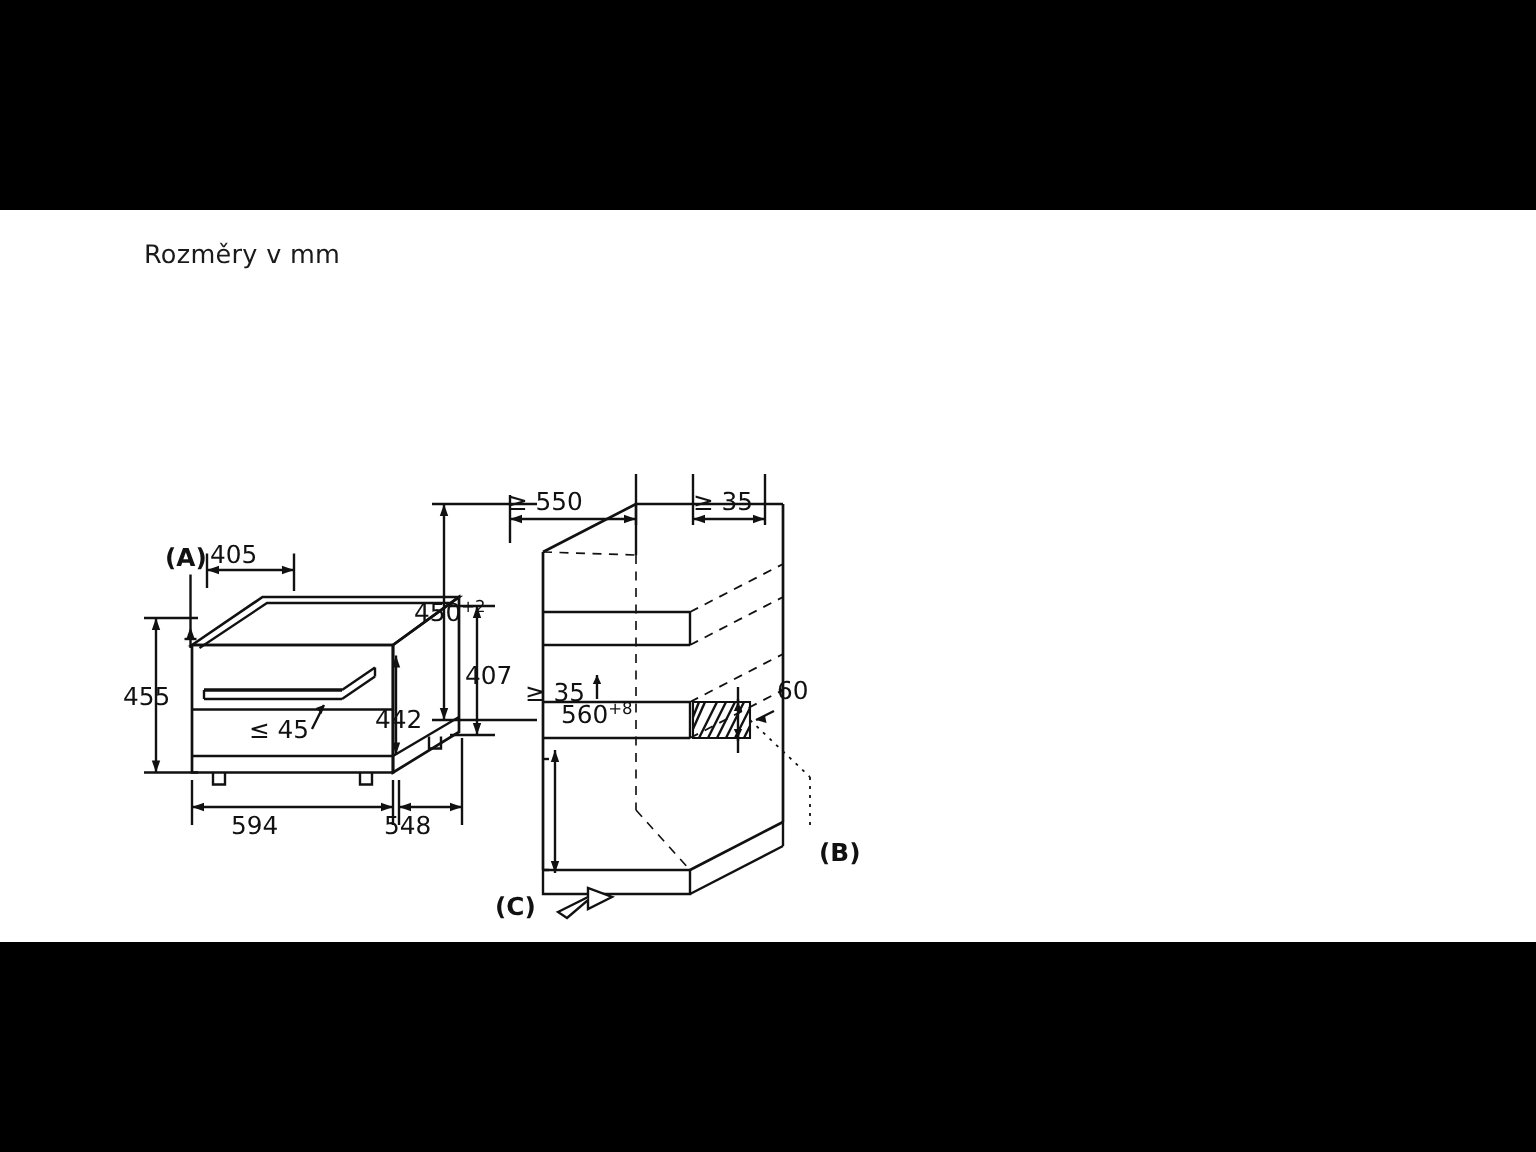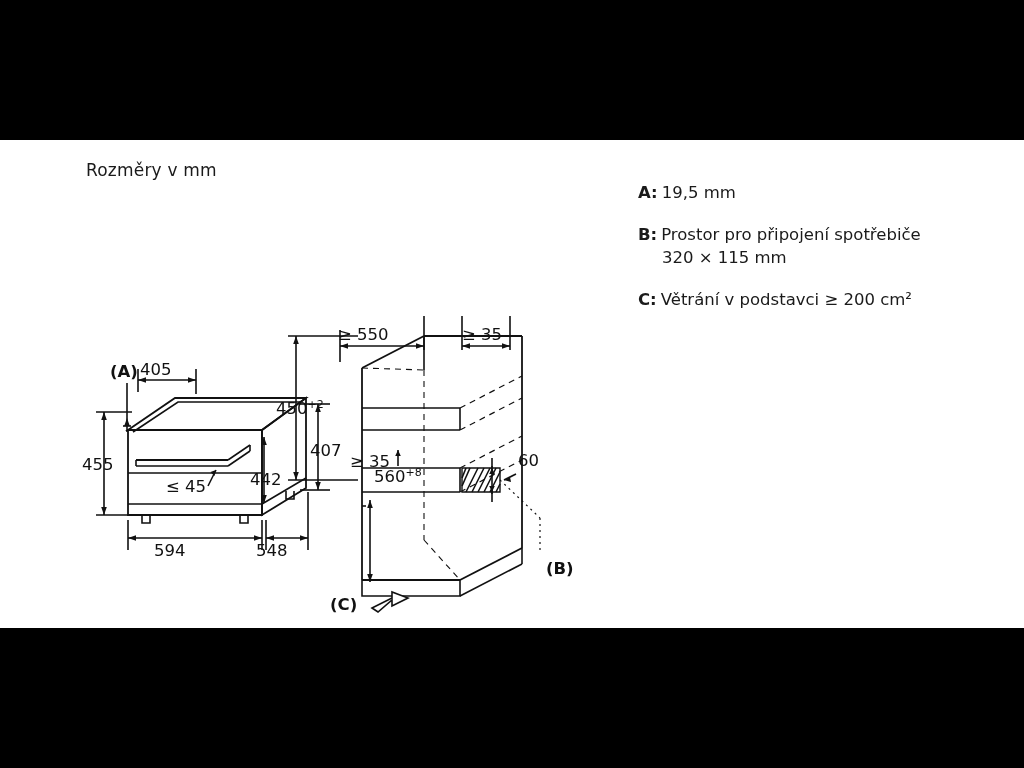--- a/index.html
+++ b/index.html
@@ -22,21 +22,21 @@
   #sheet {
     position: absolute;
     left: 0;
     top: 140px;
     width: 1024px;
     height: 488px;
     background: #ffffff;
   }
   .hdr {
     position: absolute;
-    left: 86px;
+    left: 96px;
     top: 20px;
     font-size: 17px;
     color: #1a1a1a;
     letter-spacing: 0.2px;
   }
   svg.draw {
     position: absolute;
     left: 0;
     top: 0;
     width: 1024px;
@@ -235,27 +235,15 @@
         <path d="M500 340 L540 378" stroke-width="1.2" stroke-dasharray="2 4"></path>
         <path d="M540 378 L540 412" stroke-width="1.2" stroke-dasharray="2 4"></path>
         <text x="546" y="434" font-family="DejaVu Sans, sans-serif" font-size="16.5" font-weight="bold" fill="#111" stroke="none">(B)</text>
 
         <text x="330" y="470" font-family="DejaVu Sans, sans-serif" font-size="16.5" font-weight="bold" fill="#111" stroke="none">(C)</text>
         <path d="M372 468 L392 458 L392 452 L408 458 L392 466 L392 460 L378 472 Z" fill="#ffffff" stroke="#111" stroke-width="1.6"></path>
 
       </g>
     </svg>
 
-    <div class="legend">
-      <div class="legend-row">
-        <span class="legend-key">A:</span><span>19,5 mm</span>
-      </div>
-      <div class="legend-row">
-        <span class="legend-key">B:</span><span>Prostor pro připojení spotřebiče</span>
-        <span class="legend-sub">320 × 115 mm</span>
-      </div>
-      <div class="legend-row">
-        <span class="legend-key">C:</span><span>Větrání v podstavci ≥ 200 cm²</span>
-      </div>
-    </div>
 
   </div>
 </div>
 
 </body></html>

